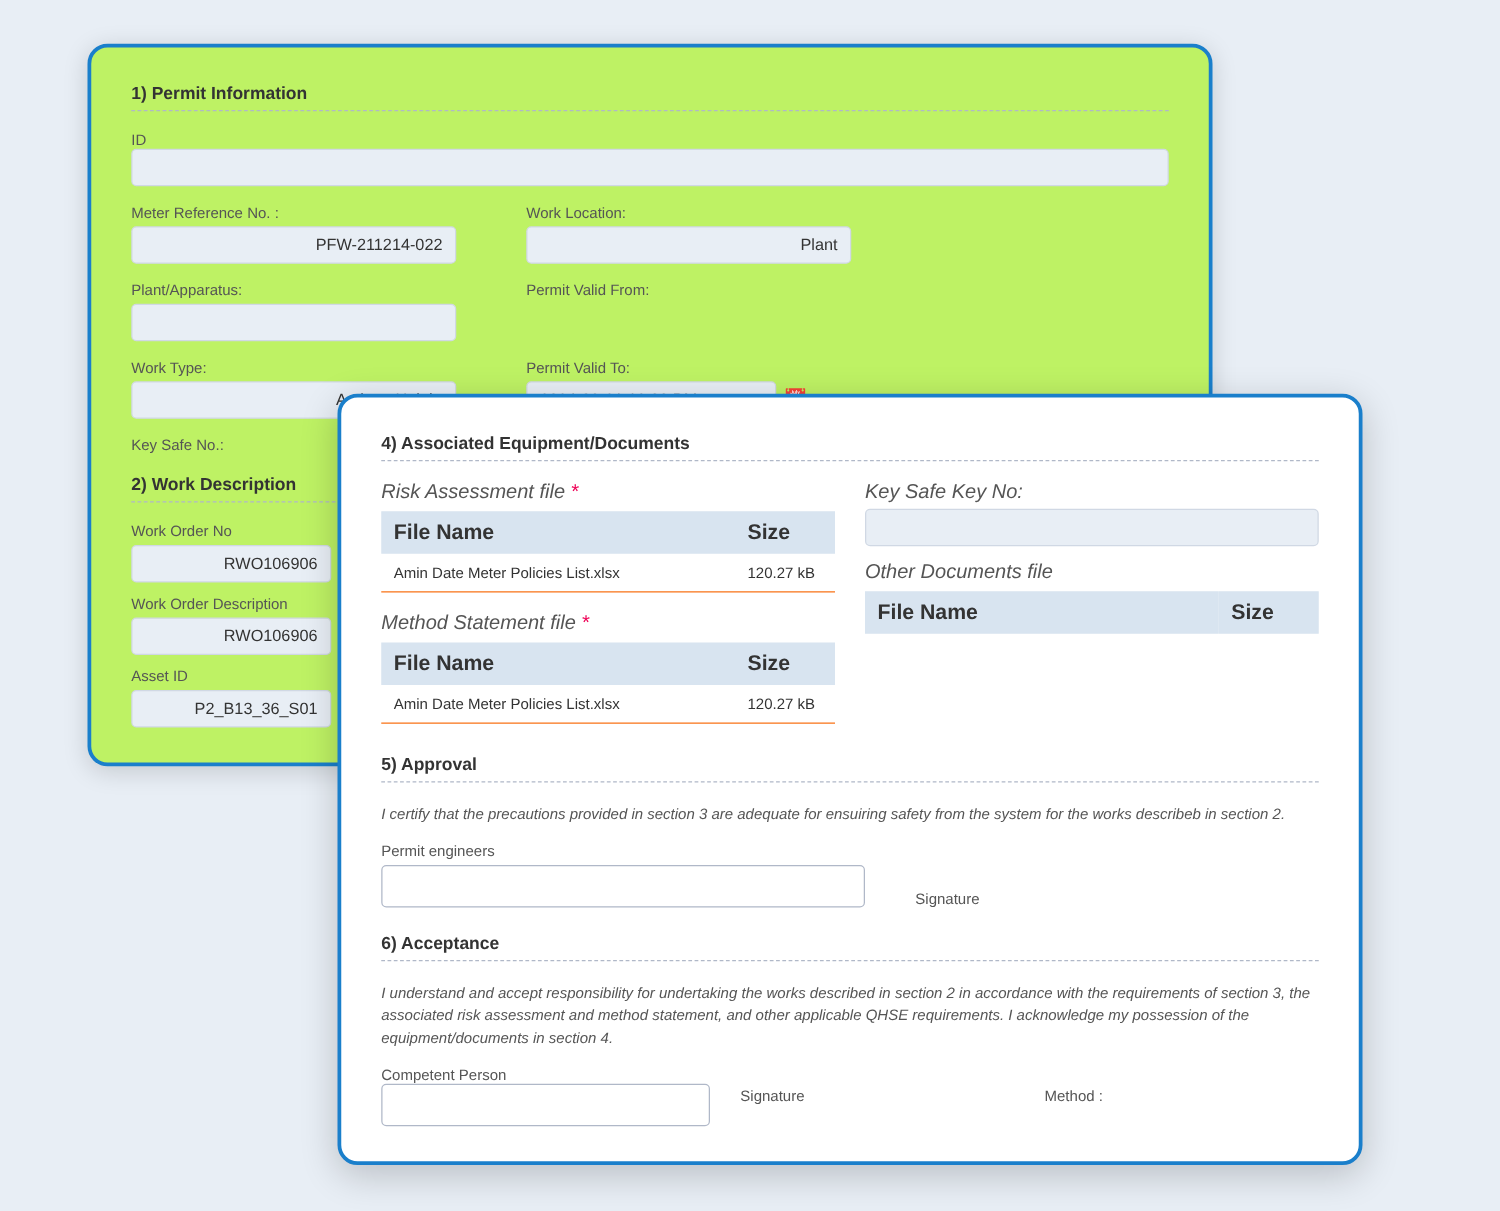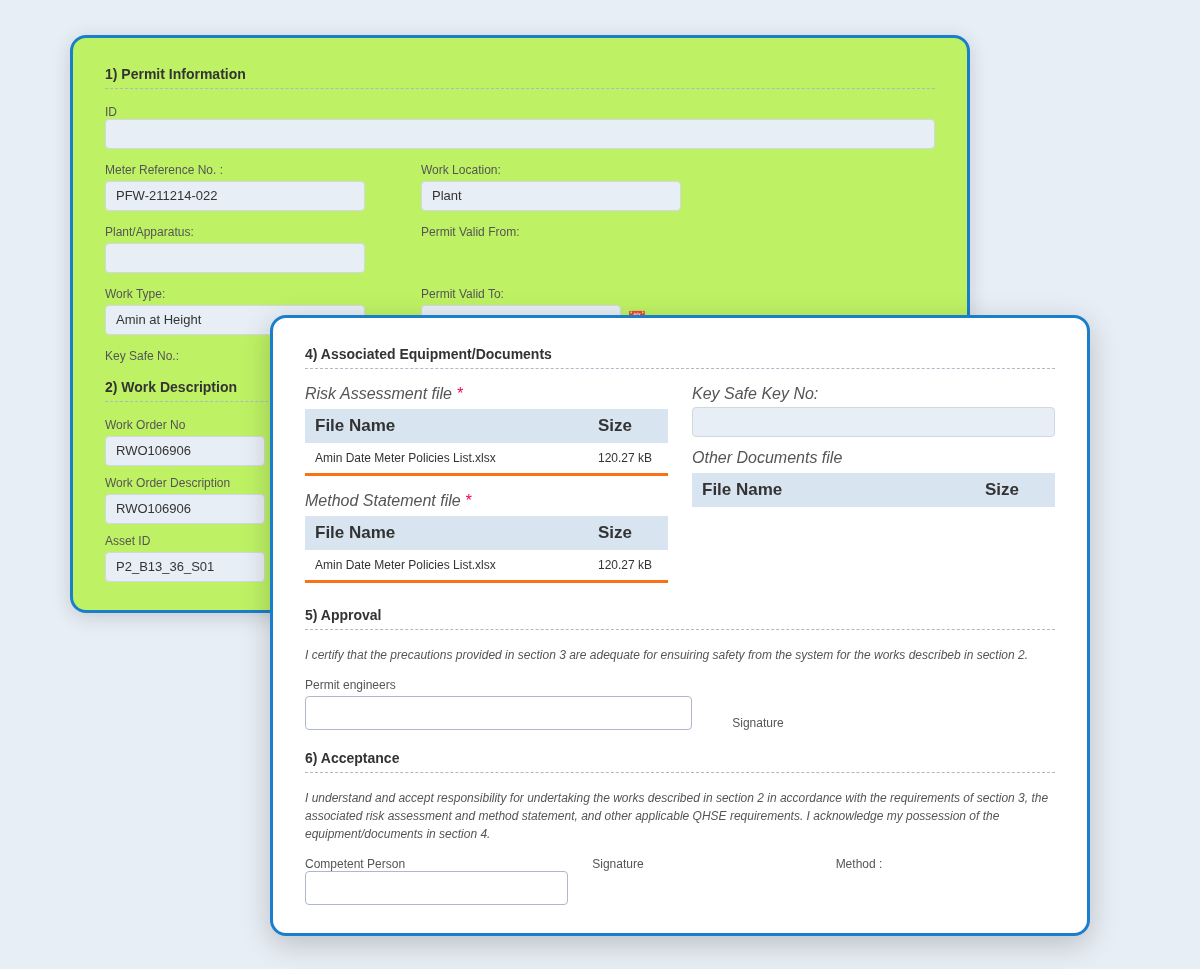--- a/index.html
+++ b/index.html
@@ -82,20 +82,21 @@
     }
 
     .form-field {
       background: #e8eef5;
       border: 1px solid #d0d8e4;
       border-radius: 4px;
       padding: 6px 10px;
       font-size: 13px;
       color: #333;
       min-height: 30px;
+      text-align: right;
     }
 
     .form-field.wide {
       width: 260px;
     }
 
     .form-field.id-field {
       width: 100%;
       height: 30px;
       margin-bottom: 14px;
@@ -143,21 +144,21 @@
       text-align: left;
       font-size: 17px;
       font-weight: bold;
       color: #333;
     }
 
     .file-table td {
       padding: 8px 10px;
       font-size: 12px;
       color: #333;
-      border-bottom: 3px solid #f97316;
+      border-bottom: 1px solid #f97316;
     }
 
     .file-table th:last-child,
     .file-table td:last-child {
       width: 80px;
     }
 
     .two-col {
       display: flex;
       gap: 24px;
@@ -208,21 +209,21 @@
       border-radius: 4px;
       padding: 6px 10px;
       font-size: 13px;
       color: #333;
       height: 34px;
     }
 
     .row-3col {
       display: flex;
       gap: 24px;
-      align-items: flex-start;
+      align-items: center;
       margin-top: 8px;
     }
 
     .col-1 { flex: 1.2; }
     .col-2 { flex: 1; }
     .col-3 { flex: 1; }
   </style>
 </head>
 <body>
 

